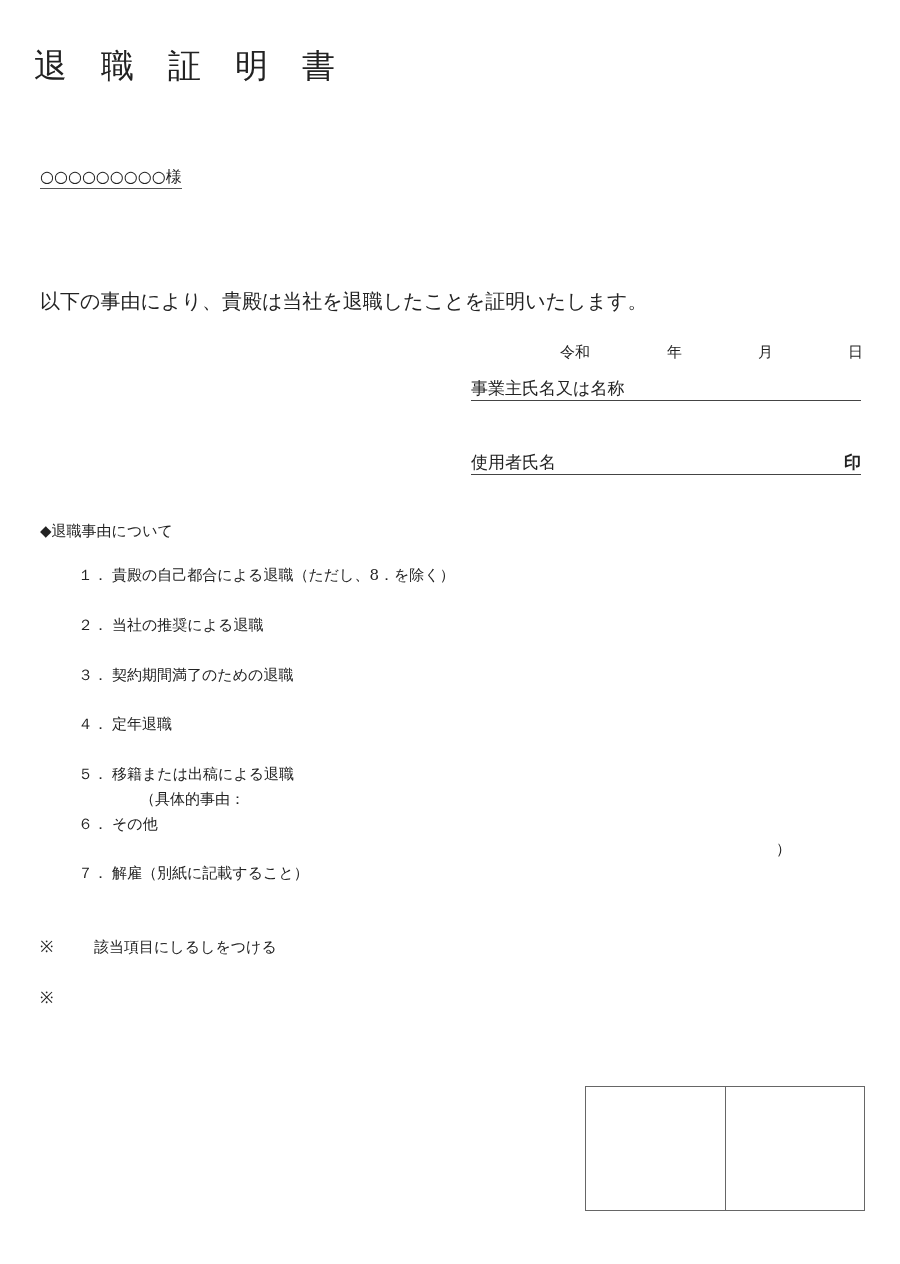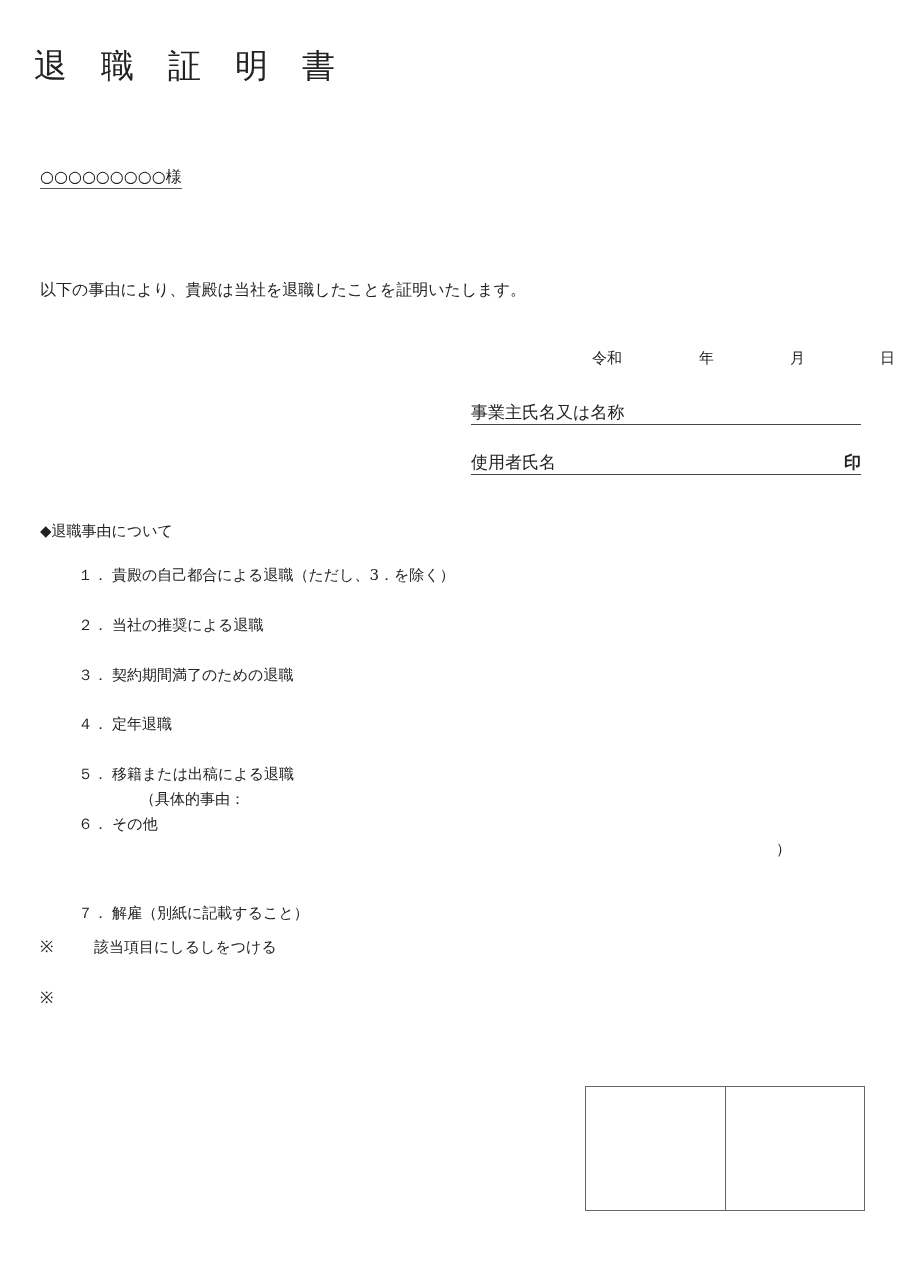--- a/index.html
+++ b/index.html
@@ -26,30 +26,30 @@
       line-height: 44px;
     }
     .addressee {
       left: 40px; top: 166px;
       font-size: 16px;
       line-height: 22px;
       border-bottom: 1.5px solid #555;
       padding-bottom: 0px;
     }
     .intro {
-      left: 40px; top: 279px;
-      font-size: 16px;
+      left: 40px; top: 290px;
+      font-size: 20px;
       line-height: 22px;
     }
     .date-row {
       left: 0; top: 341px; width: 900px; height: 22px;
       font-size: 15px;
       line-height: 22px;
     }
-    .date-row span { position: absolute; top: 6px; margin-left: 32px; }
+    .date-row span { position: absolute; top: 0; }
     .sign-line {
       left: 471px; width: 390px;
       font-size: 17px;
       line-height: 24px;
       border-bottom: 1.5px solid #444;
       height: 24px;
     }
     .sign-line .seal {
       position: absolute; right: 0; top: 0;
       font-weight: bold;
@@ -108,54 +108,54 @@
 
 <div class="abs intro">以下の事由により、貴殿は当社を退職したことを証明いたします。</div>
 
 <div class="abs date-row">
   <span style="left:560px;">令和</span>
   <span style="left:667px;">年</span>
   <span style="left:758px;">月</span>
   <span style="left:848px;">日</span>
 </div>
 
-<div class="abs sign-line" style="top:400px;">
+<div class="abs sign-line" style="top:376px;">
   <span>事業主氏名又は名称</span>
 </div>
 
 <div class="abs sign-line" style="top:450px;">
   <span>使用者氏名</span>
   <span class="seal">印</span>
 </div>
 
 <div class="abs section-head">◆退職事由について</div>
 
 <div class="abs reason" style="top:564px;">
-  <span class="num">１．</span><span>貴殿の自己都合による退職（ただし、3．を除く）</span>
+  <span class="num">１．</span><span>貴殿の自己都合による退職（ただし、8．を除く）</span>
 </div>
 <div class="abs reason" style="top:614px;">
   <span class="num">２．</span><span>当社の推奨による退職</span>
 </div>
 <div class="abs reason" style="top:664px;">
   <span class="num">３．</span><span>契約期間満了のための退職</span>
 </div>
 <div class="abs reason" style="top:713px;">
   <span class="num">４．</span><span>定年退職</span>
 </div>
 <div class="abs reason" style="top:763px;">
   <span class="num">５．</span><span>移籍または出稿による退職</span>
 </div>
 <div class="abs reason" style="top:813px;">
   <span class="num">６．</span><span>その他</span>
 </div>
 
 <div class="abs detail">（具体的事由：</div>
 <div class="abs detail-close">）</div>
 
-<div class="abs reason" style="top:902px;">
+<div class="abs reason" style="top:862px;">
   <span class="num">７．</span><span>解雇（別紙に記載すること）</span>
 </div>
 
 <div class="abs note-mark" style="top:936px;">※</div>
 <div class="abs note-text" style="top:935px;font-family:Liberation Serif, serif;">
   <div>該当項目にしるしをつける</div>
 </div>
 
 <div class="abs note-mark" style="top:987px;">※</div>
 <div class="abs note-text" style="top:986px;">

